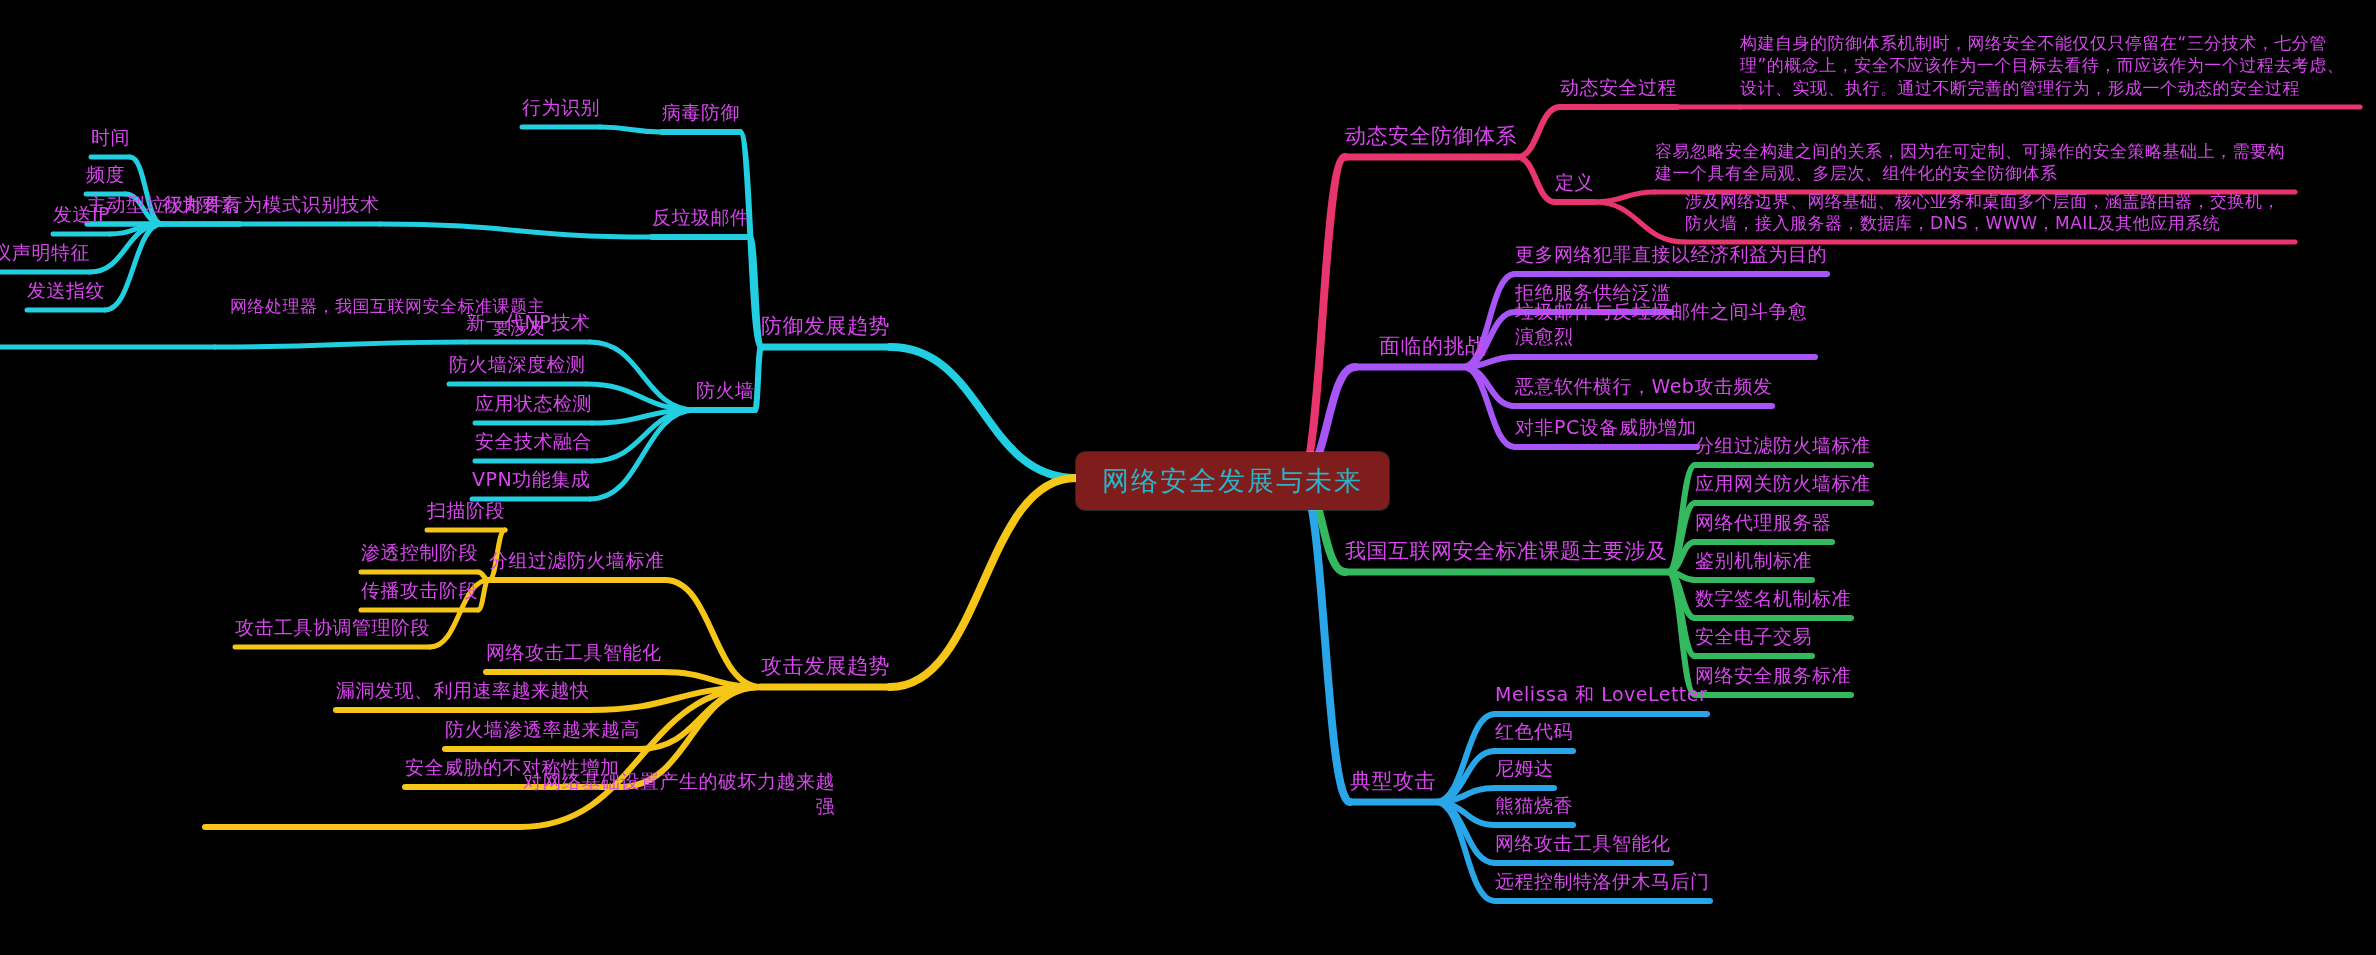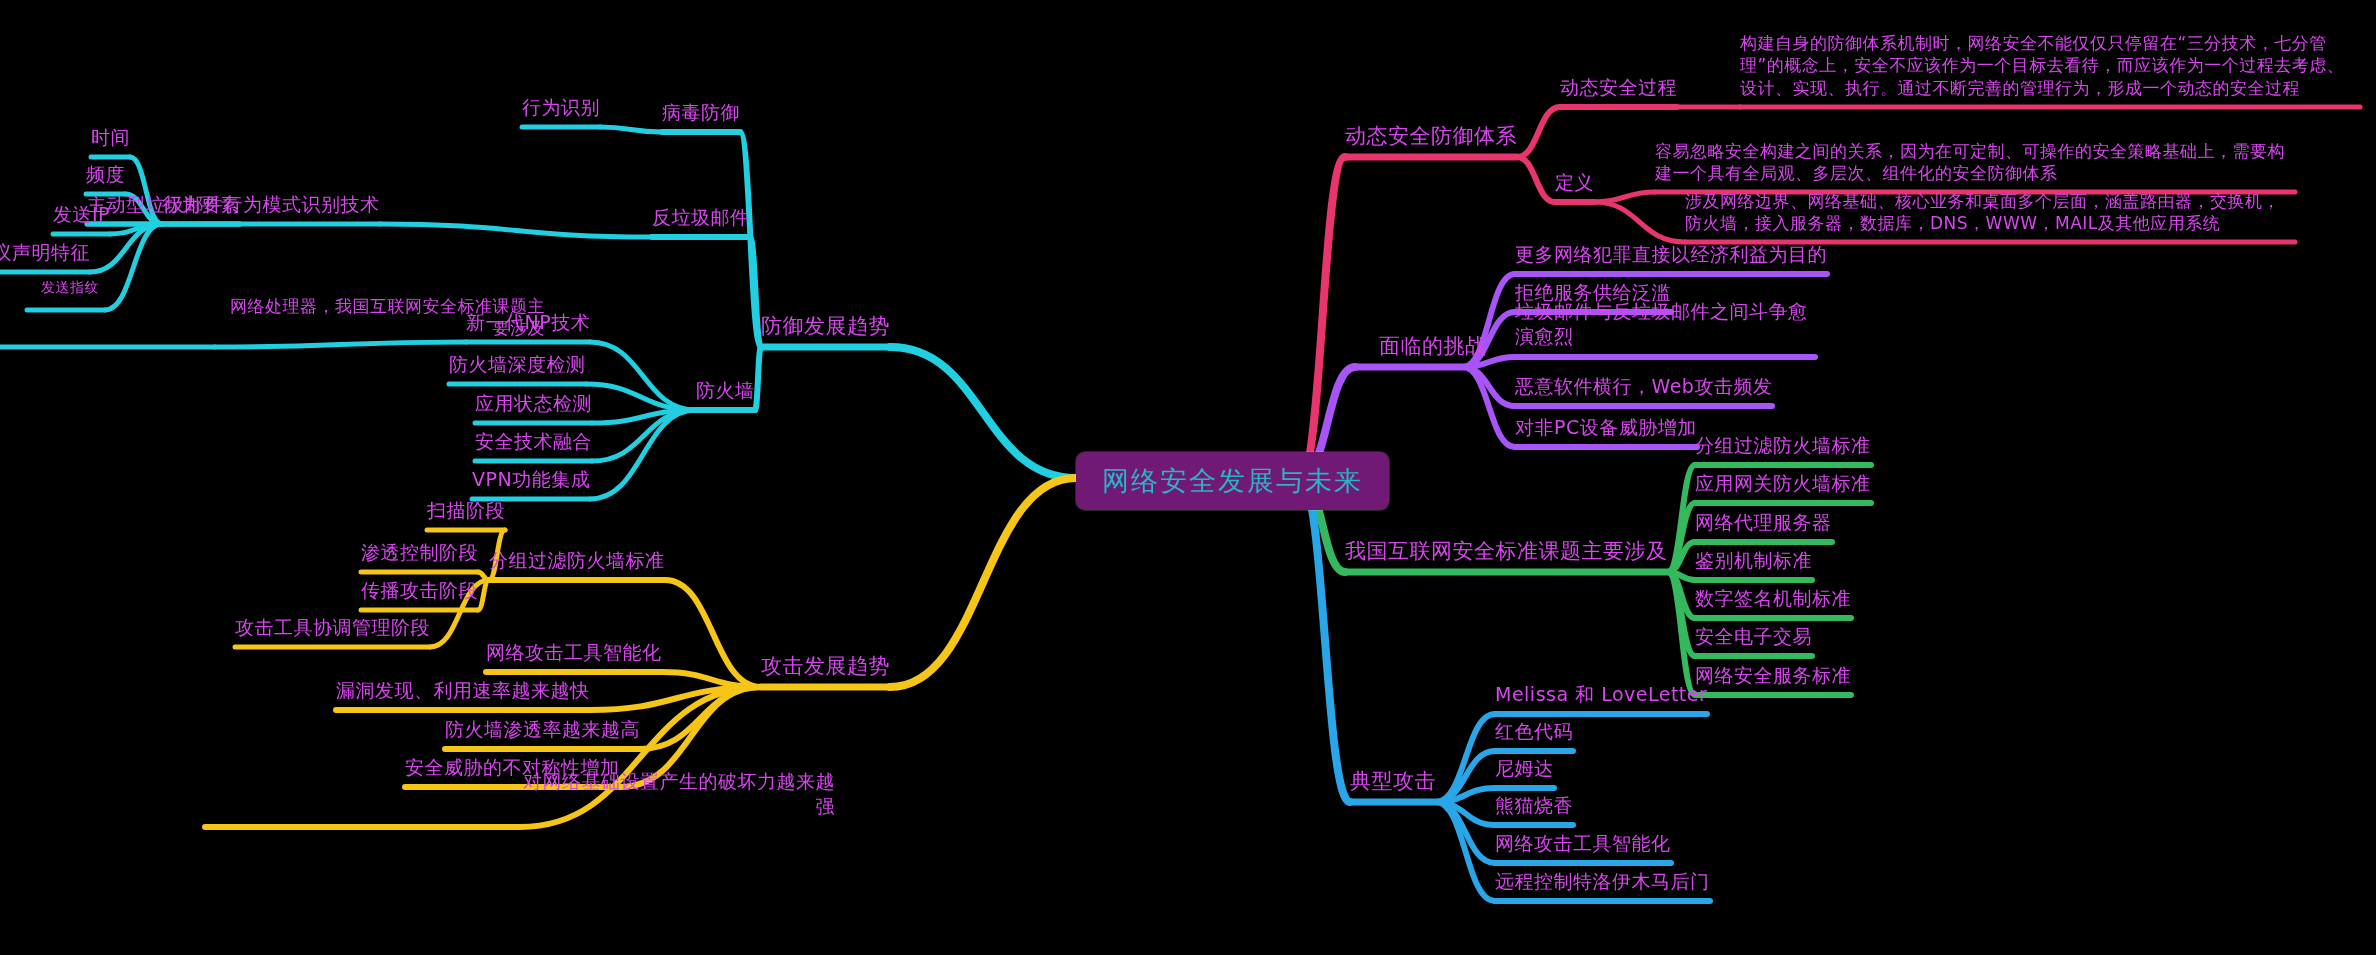--- a/index.html
+++ b/index.html
@@ -3,21 +3,21 @@
 <meta charset="utf-8">
 <style>
   html,body{margin:0;padding:0;background:#000;}
   body{width:2376px;height:955px;overflow:hidden;font-family:"DejaVu Sans","Liberation Sans",sans-serif;}
   #map{position:relative;width:2376px;height:955px;background:#000;}
   svg.links{position:absolute;left:0;top:0;width:2376px;height:955px;}
   .node{position:absolute;color:#d946ef;font-size:19px;line-height:1.32;white-space:pre;letter-spacing:.5px;}
   .node.wrap{white-space:normal;}
   .node.r{text-align:left;}
   .node.l{text-align:right;}
-  .root{position:absolute;background:#701a75;border-radius:9px;padding:11px 26px;color:#2bb3c9;
+  .root{position:absolute;background:#7f1d1d;border-radius:9px;padding:11px 26px;color:#2bb3c9;
         font-size:27px;letter-spacing:2px;box-shadow:0 0 0 1px rgba(255,255,255,.15);white-space:nowrap;}
 </style>
 </head>
 <body>
 
 <div id="map">
   <svg class="links" id="links" viewBox="0 0 2376 955" preserveAspectRatio="none">
       <path d="M 1076 478 C 983 478, 983 347, 890 347" stroke="#22cfe0" stroke-width="8" fill="none" stroke-linecap="round" stroke-linejoin="round"></path>
       <path d="M 761 347 L 890 347" stroke="#22cfe0" stroke-width="7" fill="none" stroke-linecap="round" stroke-linejoin="round"></path>
       <path d="M 662 132 L 740 132" stroke="#22cfe0" stroke-width="6" fill="none" stroke-linecap="round" stroke-linejoin="round"></path>
@@ -135,21 +135,21 @@
       <div class="node l" style="font-size: 21px; top: 313px; left: 761px;">防御发展趋势</div>
       <div class="node l" style="font-size: 19px; top: 100px; left: 662px;">病毒防御</div>
       <div class="node l" style="font-size: 19px; top: 95px; left: 522px;">行为识别</div>
       <div class="node l" style="font-size: 19px; top: 205px; left: 652px;">反垃圾邮件</div>
       <div class="node l" style="font-size: 19px; top: 192px; left: 87px;">主动型垃圾邮件行为模式识别技术</div>
       <div class="node l" style="font-size: 19px; top: 192px; left: 162px; text-align: center;">行为要素</div>
       <div class="node l" style="font-size: 19px; top: 125px; left: 91px;">时间</div>
       <div class="node l" style="font-size: 19px; top: 162px; left: 86px;">频度</div>
       <div class="node l" style="font-size: 19px; top: 202px; left: 53px;">发送IP</div>
       <div class="node l" style="font-size: 19px; top: 240px; left: -27px;">协议声明特征</div>
-      <div class="node l" style="font-size: 14px; top: 278px; left: 41px;">发送指纹</div>
+      <div class="node l" style="font-size: 19px; top: 278px; left: 27px;">发送指纹</div>
       <div class="node l" style="font-size: 19px; top: 378px; left: 696px;">防火墙</div>
       <div class="node l" style="font-size: 19px; top: 310px; left: 466px;">新一代NP技术</div>
       <div class="node wrap l" style="font-size: 17px; top: 295px; left: 215px; width: 330px;">网络处理器，我国互联网安全标准课题主要涉及</div>
       <div class="node l" style="font-size: 19px; top: 352px; left: 449px;">防火墙深度检测</div>
       <div class="node l" style="font-size: 19px; top: 391px; left: 475px;">应用状态检测</div>
       <div class="node l" style="font-size: 19px; top: 429px; left: 475px;">安全技术融合</div>
       <div class="node l" style="font-size: 19px; top: 467px; left: 472px;">VPN功能集成</div>
       <div class="node l" style="font-size: 21px; top: 653px; left: 761px;">攻击发展趋势</div>
       <div class="node l" style="font-size: 19px; top: 548px; left: 489px;">分组过滤防火墙标准</div>
       <div class="node l" style="font-size: 19px; top: 498px; left: 427px;">扫描阶段</div>

